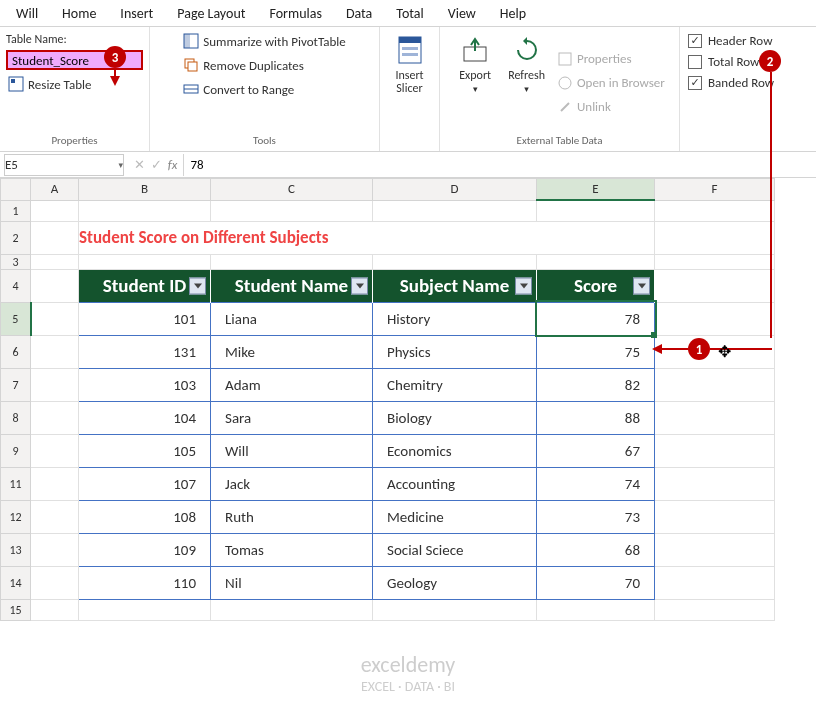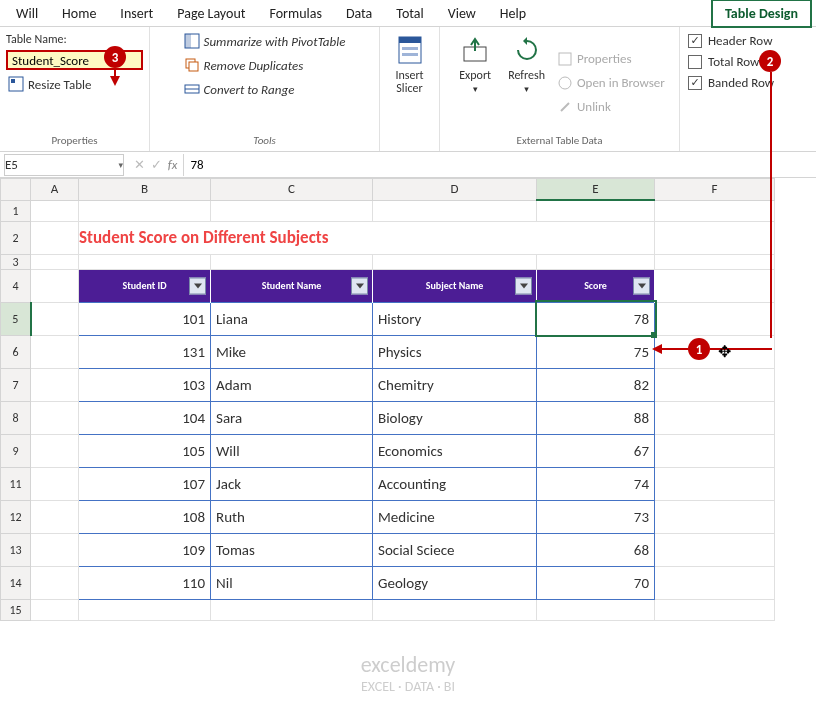--- a/index.html
+++ b/index.html
@@ -7,21 +7,21 @@
   
   .tabs { display: flex; align-items: center; height: 27px; border-bottom: 1px solid #d4d4d4; padding: 0 4px; font-size: 14px; }
   .tab { padding: 4px 12px; cursor: pointer; color: #222; }
   .tab.design { margin-left: auto; border: 2px solid #217346; color: #0d5c2f; font-weight: 700; position: relative; }
   
   .ribbon { display: flex; height: 125px; border-bottom: 1px solid #d4d4d4; }
   .group { display: flex; flex-direction: column; align-items: center; border-right: 1px solid #e1e1e1; padding: 4px 8px 0 8px; position: relative; }
   .group-title { font-size: 11px; color: #666; margin-top: auto; margin-bottom: 4px; }
   .group-inner { display: flex; flex-direction: column; gap: 4px; align-items: flex-start; flex: 1; }
   .prop-row label { font-size: 12px; color: #333; }
-  .table-name-input { width: 137px; height: 20px; border: 2px solid #c00000; padding: 0 4px; font-size: 13px; background: #fef9c3; }
+  .table-name-input { width: 137px; height: 20px; border: 2px solid #c00000; padding: 0 4px; font-size: 13px; background: #f0abfc; }
   .small-btn { display: flex; align-items: center; gap: 4px; font-size: 13px; color: #333; cursor: pointer; padding: 2px 2px; }
   .small-btn.disabled { color: #aaa; }
   .ico { width: 16px; height: 16px; display: inline-flex; align-items: center; justify-content: center; }
   .big-btn { display: flex; flex-direction: column; align-items: center; gap: 2px; padding: 2px 6px; cursor: pointer; font-size: 12px; line-height: 1.1; text-align: center; }
   .big-ico { width: 34px; height: 34px; display: flex; align-items: center; justify-content: center; }
   .checks { display: flex; flex-direction: column; gap: 6px; padding: 6px 8px; font-size: 13px; }
   .check-row { display: flex; align-items: center; gap: 6px; }
   .checkbox { width: 14px; height: 14px; border: 1px solid #666; display: flex; align-items: center; justify-content: center; font-size: 11px; background: #fff; }
   
   .fx-row { display: flex; align-items: center; height: 26px; border-bottom: 1px solid #d4d4d4; }
@@ -33,23 +33,23 @@
   .corner { width: 30px; border: 1px solid #d4d4d4; background: #f3f2f1; }
   .col-head { border: 1px solid #d4d4d4; border-left: none; background: #f3f2f1; text-align: center; line-height: 20px; }
   .col-head.sel { background: #d8e6d6; border-bottom: 2px solid #217346; }
   .row-head { width: 30px; border: 1px solid #d4d4d4; border-top: none; text-align: center; background: #f3f2f1; font-size: 12px; }
   .row-head.sel { background: #d8e6d6; border-right: 2px solid #217346; }
   tr.row { height: 21px; }
   tr.datarow { height: 33px; }
   table.grid { border-collapse: collapse; }
   td.cell { border: 1px solid #e0e0e0; border-top: none; border-left: none; background: #fff; }
   .title-banner { background: #d9e1f2; font-size: 17px; font-weight: 700; color: #ef4444; padding: 4px 0; }
-  .table-head { background: #4c1d95; color: #fff; font-weight: 700; font-size: 10px; padding: 4px 8px; position: relative; text-align: center; border-right: 1px solid #fff; }
+  .table-head { background: #14532d; color: #fff; font-weight: 700; font-size: 19px; padding: 4px 8px; position: relative; text-align: center; border-right: 1px solid #fff; }
   .filter-btn { position: absolute; right: 4px; top: 50%; transform: translateY(-50%); width: 17px; height: 17px; background: #dfe6f2; border: 1px solid #7a8aa8; display: flex; align-items: center; justify-content: center; }
-  .table-cell { font-size: 15px; padding: 4px 5px; border: 1px solid #4472c4; background: #fff; }
+  .table-cell { font-size: 15px; padding: 4px 14px; border: 1px solid #4472c4; background: #fff; }
   .table-cell.right { text-align: right; }
   .selected-cell { outline: 2px solid #217346; position: relative; }
   .fill-handle { position: absolute; right: -3px; bottom: -3px; width: 6px; height: 6px; background: #217346; }
   
   .ann-circle { position: absolute; width: 22px; height: 22px; border-radius: 50%; background: #c00000; color: #fff; font-weight: 700; font-size: 13px; display: flex; align-items: center; justify-content: center; z-index: 50; }
   .ann-line { position: absolute; background: #c00000; z-index: 40; }
   .ann-arrow-left { position: absolute; width: 0; height: 0; border-top: 5px solid transparent; border-bottom: 5px solid transparent; border-right: 10px solid #c00000; z-index: 45; }
   .ann-arrow-down { position: absolute; width: 0; height: 0; border-left: 5px solid transparent; border-right: 5px solid transparent; border-top: 10px solid #c00000; z-index: 45; }
   .ann-cursor { position: absolute; font-size: 16px; z-index: 46; color: #000; }
   .watermark { position: absolute; left: 50%; bottom: 30px; transform: translateX(-50%); color: rgba(130,130,130,0.4); font-size: 14px; text-align: center; z-index: 5; }
@@ -61,21 +61,20 @@
 <div class="tabs">
   <div class="tab">Will</div>
   <div class="tab">Home</div>
   <div class="tab">Insert</div>
   <div class="tab">Page Layout</div>
   <div class="tab">Formulas</div>
   <div class="tab">Data</div>
   <div class="tab">Total</div>
   <div class="tab">View</div>
   <div class="tab">Help</div>
-  <div class="tab design">Table Design</div>
 </div>
 
 <div class="ribbon">
 
   <div class="group" style="width:150px;">
     <div class="group-inner">
       <div class="prop-row"><label>Table Name:</label></div>
       <input class="table-name-input" value="Student_Score" style="">
       <div class="small-btn">
         <span class="ico">
@@ -83,21 +82,21 @@
               <rect x="1" y="1" width="14" height="14" fill="none" stroke="#2b579a"></rect>
               <rect x="3" y="3" width="4" height="4" fill="#2b579a"></rect>
             </svg>
           </span>
         <span>Resize Table</span>
       </div>
     </div>
     <div class="group-title">Properties</div>
   </div>
 
-  <div class="group" style="width:230px;font-style:italic;">
+  <div class="group" style="width:230px;">
     <div class="group-inner">
       <div class="small-btn">
         <span class="ico">
             <svg width="16" height="16">
               <rect x="1" y="1" width="14" height="14" fill="none" stroke="#2b579a"></rect>
               <rect x="1" y="1" width="6" height="14" fill="#2b579a" opacity=".3"></rect>
             </svg>
           </span>
         <span>Summarize with PivotTable</span>
       </div>

